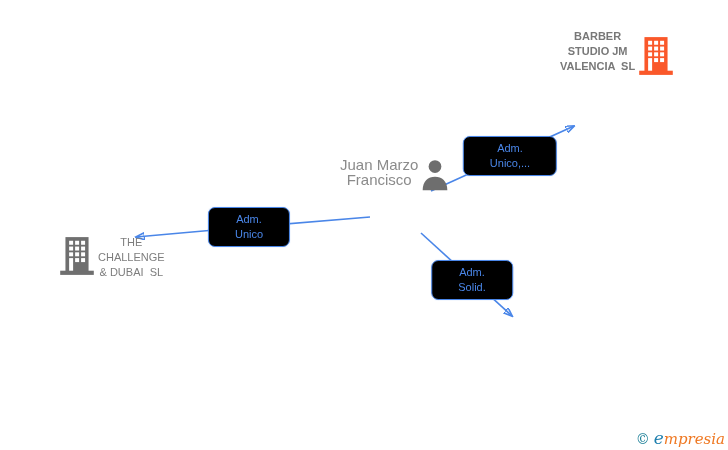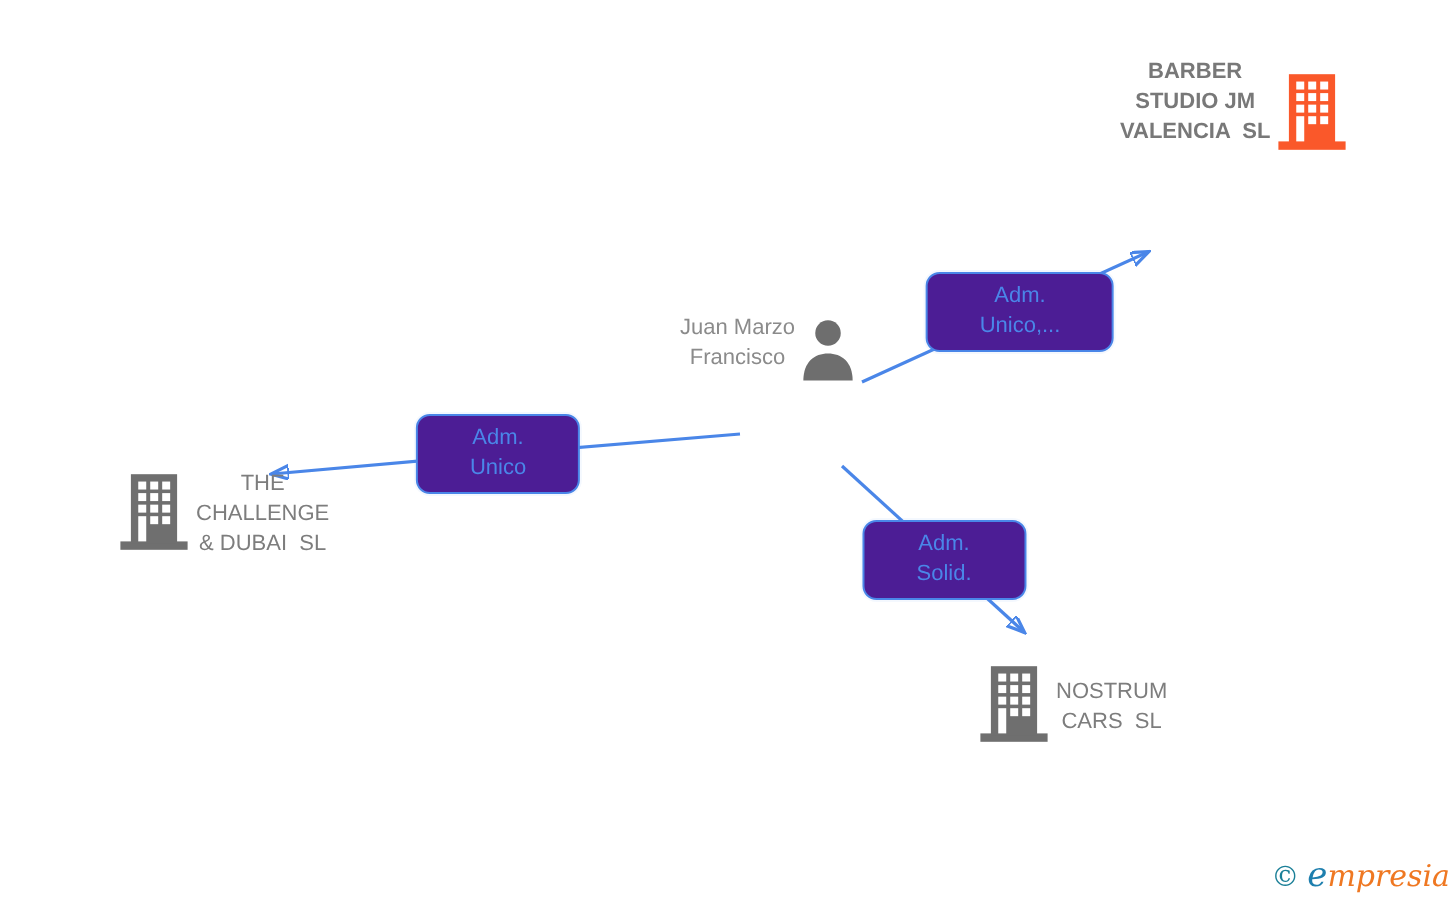--- a/index.html
+++ b/index.html
@@ -18,21 +18,21 @@
   }
   .edges path {
     fill: none;
     stroke: #4a86e8;
     stroke-width: 1.6;
   }
   .edge-label {
     position: absolute;
     z-index: 2;
     transform: translate(-50%, -50%);
-    background: #4c1d95;
+    background: #000000;
     border: 1.5px solid #4a86e8;
     border-radius: 7px;
     color: #4a86e8;
     font-size: 11px;
     line-height: 15px;
     padding: 4px 26px;
     text-align: center;
     white-space: pre-line;
     box-shadow: 0 0 0 1px rgba(74,134,232,0.06);
   }
@@ -45,21 +45,21 @@
   .company-label {
     color: #7d7d7d;
     font-size: 11px;
     line-height: 15px;
     text-align: center;
     white-space: pre-wrap;
   }
   .company-label.highlight { font-weight: bold; color: #787878; }
   .person-label {
     color: #8b8b8b;
-    font-size: 11px;
+    font-size: 15px;
     line-height: 15px;
     text-align: center;
     white-space: pre-line;
   }
   .icon-gap-below { margin-bottom: 9px; }
   .icon-gap-above { margin-top: 4px; }
   .building .base, .building .body { fill: #6f6f6f; }
   .building.orange .base, .building.orange .body { fill: #fa582a; }
   .building .win rect { fill: #ffffff; }
   .person-icon circle, .person-icon path { fill: #6e6e6e; }
@@ -154,40 +154,18 @@
         <rect x="23.9" y="10" width="3.8" height="3.8"></rect>
         <rect x="23.9" y="15.5" width="3.8" height="3.8"></rect>
         <rect x="23.9" y="21" width="3.8" height="3.8"></rect>
       </g>
     </svg>
     <div class="company-label icon-gap-above">THE
 CHALLENGE
 &amp; DUBAI  SL</div>
   </div>
 
-  <div class="node" style="left:486px; top:332px; width:120px;">
-    <svg class="building" viewBox="0 0 40 38" width="42" height="40">
-      <rect class="base" x="4" y="33" width="32" height="4"></rect>
-      <rect class="body" x="9" y="1" width="22" height="33"></rect>
-      <g class="win">
-        <rect x="12.5" y="4.5" width="3.8" height="3.8"></rect>
-        <rect x="12.5" y="10" width="3.8" height="3.8"></rect>
-        <rect x="12.5" y="15.5" width="3.8" height="3.8"></rect>
-        <rect x="12.5" y="21" width="3.8" height="12"></rect>
-        <rect x="18.2" y="4.5" width="3.8" height="3.8"></rect>
-        <rect x="18.2" y="10" width="3.8" height="3.8"></rect>
-        <rect x="18.2" y="15.5" width="3.8" height="3.8"></rect>
-        <rect x="18.2" y="21" width="3.8" height="3.8"></rect>
-        <rect x="23.9" y="4.5" width="3.8" height="3.8"></rect>
-        <rect x="23.9" y="10" width="3.8" height="3.8"></rect>
-        <rect x="23.9" y="15.5" width="3.8" height="3.8"></rect>
-        <rect x="23.9" y="21" width="3.8" height="3.8"></rect>
-      </g>
-    </svg>
-    <div class="company-label icon-gap-above">NOSTRUM
-CARS  SL</div>
-  </div>
 
   <div class="watermark">
     <span class="wm-copy">©</span><span class="wm-e">e</span><span class="wm-rest">mpresia</span>
   </div>
 
 </div>
 
 </body></html>

